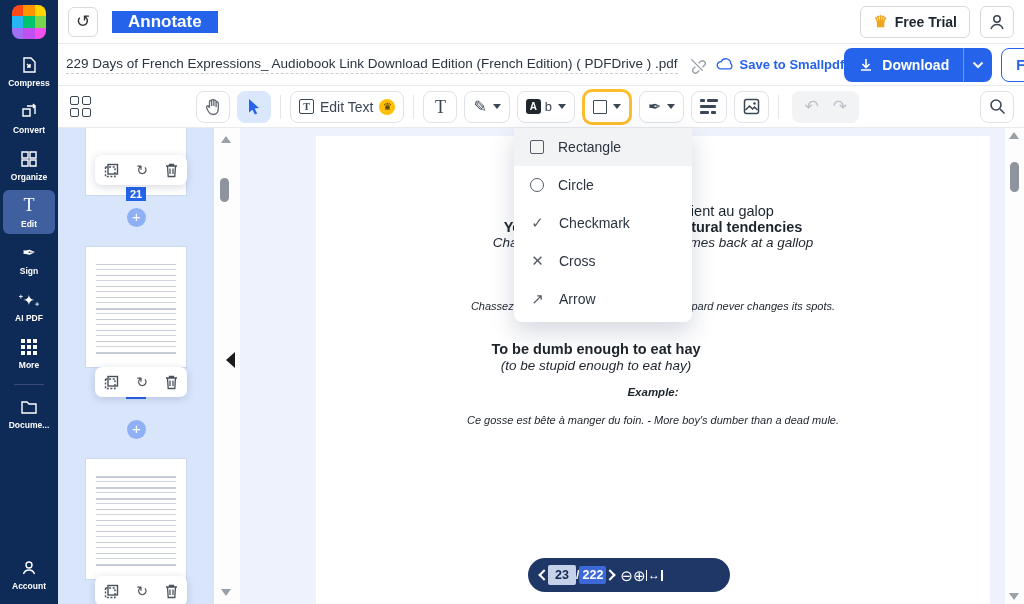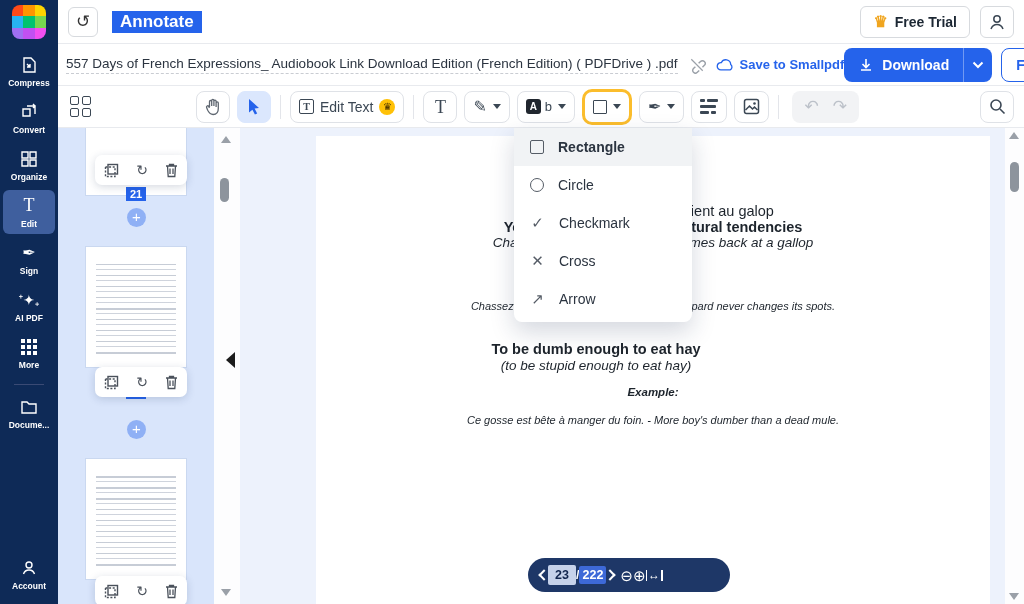--- a/index.html
+++ b/index.html
@@ -15,31 +15,31 @@
   .rail-item .ri { height:20px; display:flex; align-items:center; justify-content:center; font-size:16px; color:#fff; }
   .rail-item .rl { font-size:8.5px; font-weight:bold; margin-top:3px; white-space:nowrap; }
   .rail-item.selected { background:#3f5f9e; }
   .rail-divider { width:30px; border-top:1px solid #3a4a74; margin:6px 0; }
   .dots9 { display:grid; grid-template-columns:repeat(3,4px); grid-gap:2px; }
   .dots9 b { width:4px; height:4px; background:#fff; }
 
   
   #topbar { left:58px; top:0; width:966px; height:44px; background:#fff; border-bottom:1px solid #e8eaee; display:flex; align-items:center; z-index:55; }
   #undo-btn { width:30px; height:30px; margin-left:10px; border:1px solid #d7dade; border-radius:6px; background:#fff; display:flex; align-items:center; justify-content:center; font-size:17px; color:#333; cursor:pointer; }
-  #doc-title { margin-left:14px; font-size:17px; font-weight:bold; color:#fff; background:#2563eb; padding:1px 8px; }
+  #doc-title { margin-left:14px; font-size:17px; font-weight:bold; color:#fff; background:#2563eb; padding:1px 16px; }
   #topbar-right { margin-left:auto; display:flex; align-items:center; gap:10px; margin-right:10px; }
   #free-trial { height:32px; border:1px solid #d7dade; border-radius:6px; background:#fff; display:flex; align-items:center; gap:7px; padding:0 12px; font-size:14px; font-weight:bold; color:#1c2733; cursor:pointer; }
   #free-trial .crown { color:#f0a51f; font-size:16px; line-height:1; }
   #avatar-btn { width:34px; height:32px; border:1px solid #d7dade; border-radius:6px; background:#fff; display:flex; align-items:center; justify-content:center; cursor:pointer; }
 
   
   #filebar { left:58px; top:44px; width:966px; height:42px; background:#fff; border-bottom:1px solid #e8eaee; display:flex; align-items:center; z-index:54; }
   #filename { margin-left:8px; font-size:13.5px; color:#2b3440; border-bottom:1px dashed #c9ccd2; padding-bottom:2px; white-space:nowrap; }
   #unlink { margin-left:10px; }
-  #save-link { margin-left:10px; display:flex; align-items:flex-end; gap:6px; color:#2563eb; font-size:13px; font-weight:bold; cursor:pointer; white-space:nowrap; }
+  #save-link { margin-left:10px; display:flex; align-items:flex-start; gap:6px; color:#2563eb; font-size:13px; font-weight:bold; cursor:pointer; white-space:nowrap; }
   #filebar-right { margin-left:auto; margin-right:8px; display:flex; align-items:center; gap:9px; }
   #download-btn { height:34px; background:#2563eb; border-radius:8px; display:flex; align-items:center; color:#fff; cursor:pointer; overflow:hidden; }
   #download-main { display:flex; align-items:center; gap:8px; padding:0 14px; font-size:14px; font-weight:bold; }
   #download-sep { width:1px; height:34px; background:rgba(255,255,255,.35); }
   #download-caret { width:28px; height:34px; display:flex; align-items:center; justify-content:center; }
   #finish-btn { height:34px; border:1.5px solid #2563eb; border-radius:8px; background:#fff; color:#2563eb; font-size:14px; font-weight:bold; display:flex; align-items:center; padding:0 14px; gap:4px; cursor:pointer; }
 
   
   #toolbar { left:58px; top:86px; width:966px; height:42px; background:#fff; border-bottom:1px solid #e8eaee; display:flex; align-items:center; z-index:54; }
   #grid-toggle { margin-left:12px; display:grid; grid-template-columns:9px 9px; grid-gap:3px; cursor:pointer; }
@@ -94,21 +94,21 @@
 
   
   #right-scroll { left:1005px; top:128px; width:19px; height:476px; background:#fdfdfe; z-index:31; }
   #right-scroll .sc-up { left:4px; }
   #right-scroll .sc-down { left:4px; }
   #right-scroll .sc-thumb { left:5px; }
 
   
   #shape-menu { left:514px; top:128px; width:178px; background:#fff; border-radius:0 0 8px 8px; box-shadow:0 10px 24px rgba(20,40,80,.18); z-index:100; padding-bottom:4px; }
   .menu-item { height:38px; display:flex; align-items:center; gap:14px; padding:0 16px; font-size:14px; color:#2b3440; cursor:pointer; }
-  .menu-item.hover { background:#f1f3f5;font-weight:bold; }
+  .menu-item.hover { background:#f1f3f5; }
   .mi-rect { width:14px; height:14px; border:1.5px solid #555c66; border-radius:2px; }
   .mi-circle { width:14px; height:14px; border:1.5px solid #555c66; border-radius:50%; }
   .mi-glyph { width:15px; text-align:center; font-size:15px; color:#555c66; font-style:normal; }
   .mi-line { width:14px; height:14px; position:relative; }
   .mi-line::before { content:""; position:absolute; left:-1px; top:6px; width:17px; height:1.6px; background:#555c66; transform:rotate(-45deg); }
 
   
   #pager { left:528px; top:558px; width:202px; height:34px; background:#1e3767; border-radius:17px; z-index:70; display:flex; align-items:center; padding:0 12px; gap:0; color:#fff; }
   .chev { width:8px; height:8px; border-left:2px solid #fff; border-bottom:2px solid #fff; cursor:pointer; }
   .chev.left { transform:rotate(45deg); }
@@ -232,21 +232,21 @@
       <button id="avatar-btn">
         <svg width="20" height="20" viewBox="0 0 20 20">
             <circle cx="10" cy="7" r="3.2" fill="none" stroke="#3b4754" stroke-width="1.5"></circle>
             <path d="M4 17c1.2-3.2 3.4-4.5 6-4.5s4.8 1.3 6 4.5" fill="none" stroke="#3b4754" stroke-width="1.5"></path>
           </svg>
       </button>
     </div>
   </header>
 
   <div id="filebar" class="abs">
-    <span id="filename">557 Days of French Expressions_ Audiobook Link Download Edition (French Edition) ( PDFDrive ) .pdf</span>
+    <span id="filename">229 Days of French Expressions_ Audiobook Link Download Edition (French Edition) ( PDFDrive ) .pdf</span>
     <span id="unlink">
       <svg width="18" height="18" viewBox="0 0 22 22">
           <g fill="none" stroke="#9aa0a8" stroke-width="1.7">
             <path d="M9 13l-2.3 2.3a3.3 3.3 0 0 0 4.7 4.7L13.7 17.7"></path>
             <path d="M13 9l2.3-2.3a3.3 3.3 0 0 1 4.7 4.7L17.7 13.7"></path>
             <path d="M4 4l14 14" stroke-width="1.4"></path>
           </g>
         </svg>
     </span>
     <span id="save-link">

